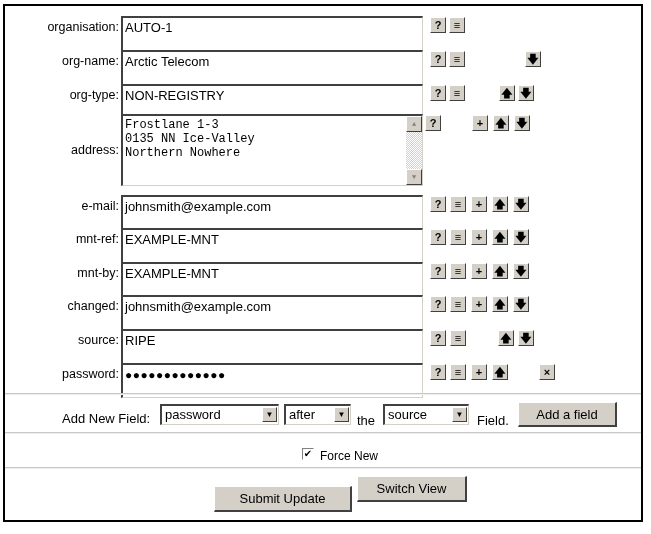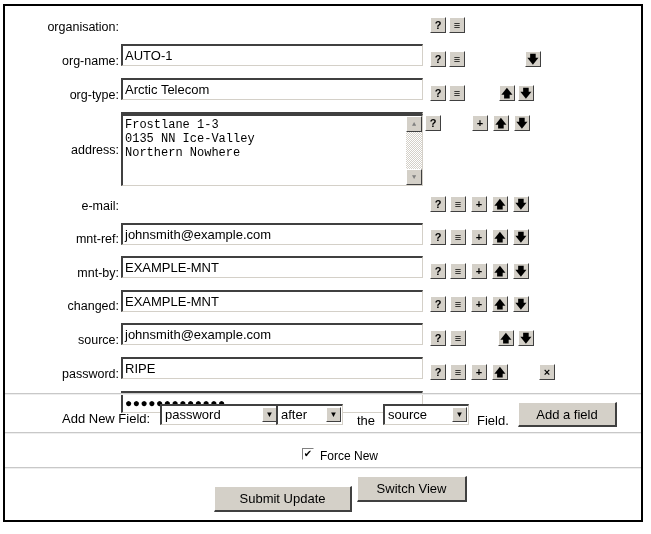--- a/index.html
+++ b/index.html
@@ -1,20 +1,20 @@
 <!DOCTYPE html>
 <html><head>
 <meta charset="utf-8">
 <style>
   html, body { margin:0; padding:0; background:#fff; }
   body { width:651px; height:534px; position:relative; font-family:"Liberation Sans", sans-serif; font-size:13px; color:#000; overflow:hidden; }
   .frame { position:absolute; left:3px; top:4px; width:640px; height:518px; border:2px solid #000; box-sizing:border-box; }
   .row { position:absolute; left:0; width:651px; height:22px; }
   .label { position:absolute; right:532px; top:4px; font-size:12.5px; text-align:right; white-space:nowrap; }
-  .input { position:absolute; left:121px; top:0; width:302px; height:22px; box-sizing:border-box; border-top:2px solid #404040; border-left:2px solid #404040; border-right:1px solid #d4d0c8; border-bottom:1px solid #d4d0c8; background:#fff; font-size:13px; padding:2px 2px; white-space:nowrap; overflow:hidden;margin-top:28px; }
+  .input { position:absolute; left:121px; top:0; width:302px; height:35px; box-sizing:border-box; border-top:2px solid #404040; border-left:2px solid #404040; border-right:1px solid #d4d0c8; border-bottom:1px solid #d4d0c8; background:#fff; font-size:13px; padding:2px 2px; white-space:nowrap; overflow:hidden; }
   .input.pw { font-size:12px; letter-spacing:0.5px; padding-top:3px; }
   .textarea { position:absolute; left:121px; top:0; width:302px; height:72px; box-sizing:border-box; border-top:2px solid #404040; border-left:2px solid #404040; border-right:1px solid #d4d0c8; border-bottom:1px solid #d4d0c8; background:#fff; font-family:"Liberation Mono", monospace; font-size:12px; line-height:14px; padding:2px 2px; white-space:pre; }
   .scroll { position:absolute; right:0; top:0; width:16px; height:69px; background:repeating-conic-gradient(#d4d0c8 0 25%, #fff 0 50%) 0 0/2px 2px; }
   .sbtn { position:absolute; left:0; width:16px; height:16px; background:#d4d0c8; border-top:1px solid #fff; border-left:1px solid #fff; border-right:1px solid #404040; border-bottom:1px solid #404040; box-sizing:border-box; font-size:7px; color:#808080; text-align:center; line-height:14px; }
   .ibtn { position:absolute; top:1px; width:16px; height:16px; box-sizing:border-box; background:#d4d0c8; border-top:1px solid #fff; border-left:1px solid #fff; border-right:1px solid #404040; border-bottom:1px solid #404040; font-size:11px; font-weight:bold; text-align:center; line-height:14px; }
   .divider { position:absolute; left:5px; width:636px; height:1px; background:#c8c8c8; border-bottom:1px solid #eee; }
   .addrow { position:absolute; left:0; top:404px; width:537px; height:24px; font-size:13px; }
   .sel { position:absolute; top:0; height:21px; box-sizing:border-box; border-top:2px solid #404040; border-left:2px solid #404040; border-right:1px solid #d4d0c8; border-bottom:1px solid #d4d0c8; background:#fff; font-size:13px; padding:1px 3px; }
   .sel .arr { position:absolute; right:1px; top:1px; width:15px; height:15px; background:#d4d0c8; border-top:1px solid #fff; border-left:1px solid #fff; border-right:1px solid #404040; border-bottom:1px solid #404040; box-sizing:border-box; font-size:8px; text-align:center; line-height:13px; }
   .txt { position:absolute; top:7px; white-space:nowrap; }
@@ -126,21 +126,21 @@
 </div>
 
 <div class="divider" style="top:393px"></div>
 
 <div class="addrow">
   <span class="txt" style="left:62px">Add New Field:</span>
   <div class="sel" style="left:160px;width:119px">
     <span>password</span>
     <span class="arr">▼</span>
   </div>
-  <div class="sel" style="left:276px;width:67px">
+  <div class="sel" style="left:284px;width:67px">
     <span>after</span>
     <span class="arr">▼</span>
   </div>
   <span class="txt" style="left:357px;top:9px">the</span>
   <div class="sel" style="left:383px;width:86px">
     <span>source</span>
     <span class="arr">▼</span>
   </div>
   <span class="txt" style="left:477px;top:9px">Field.</span>
   <button class="btn" style="left:518px;top:-2px;width:99px;height:25px">Add a field</button>

